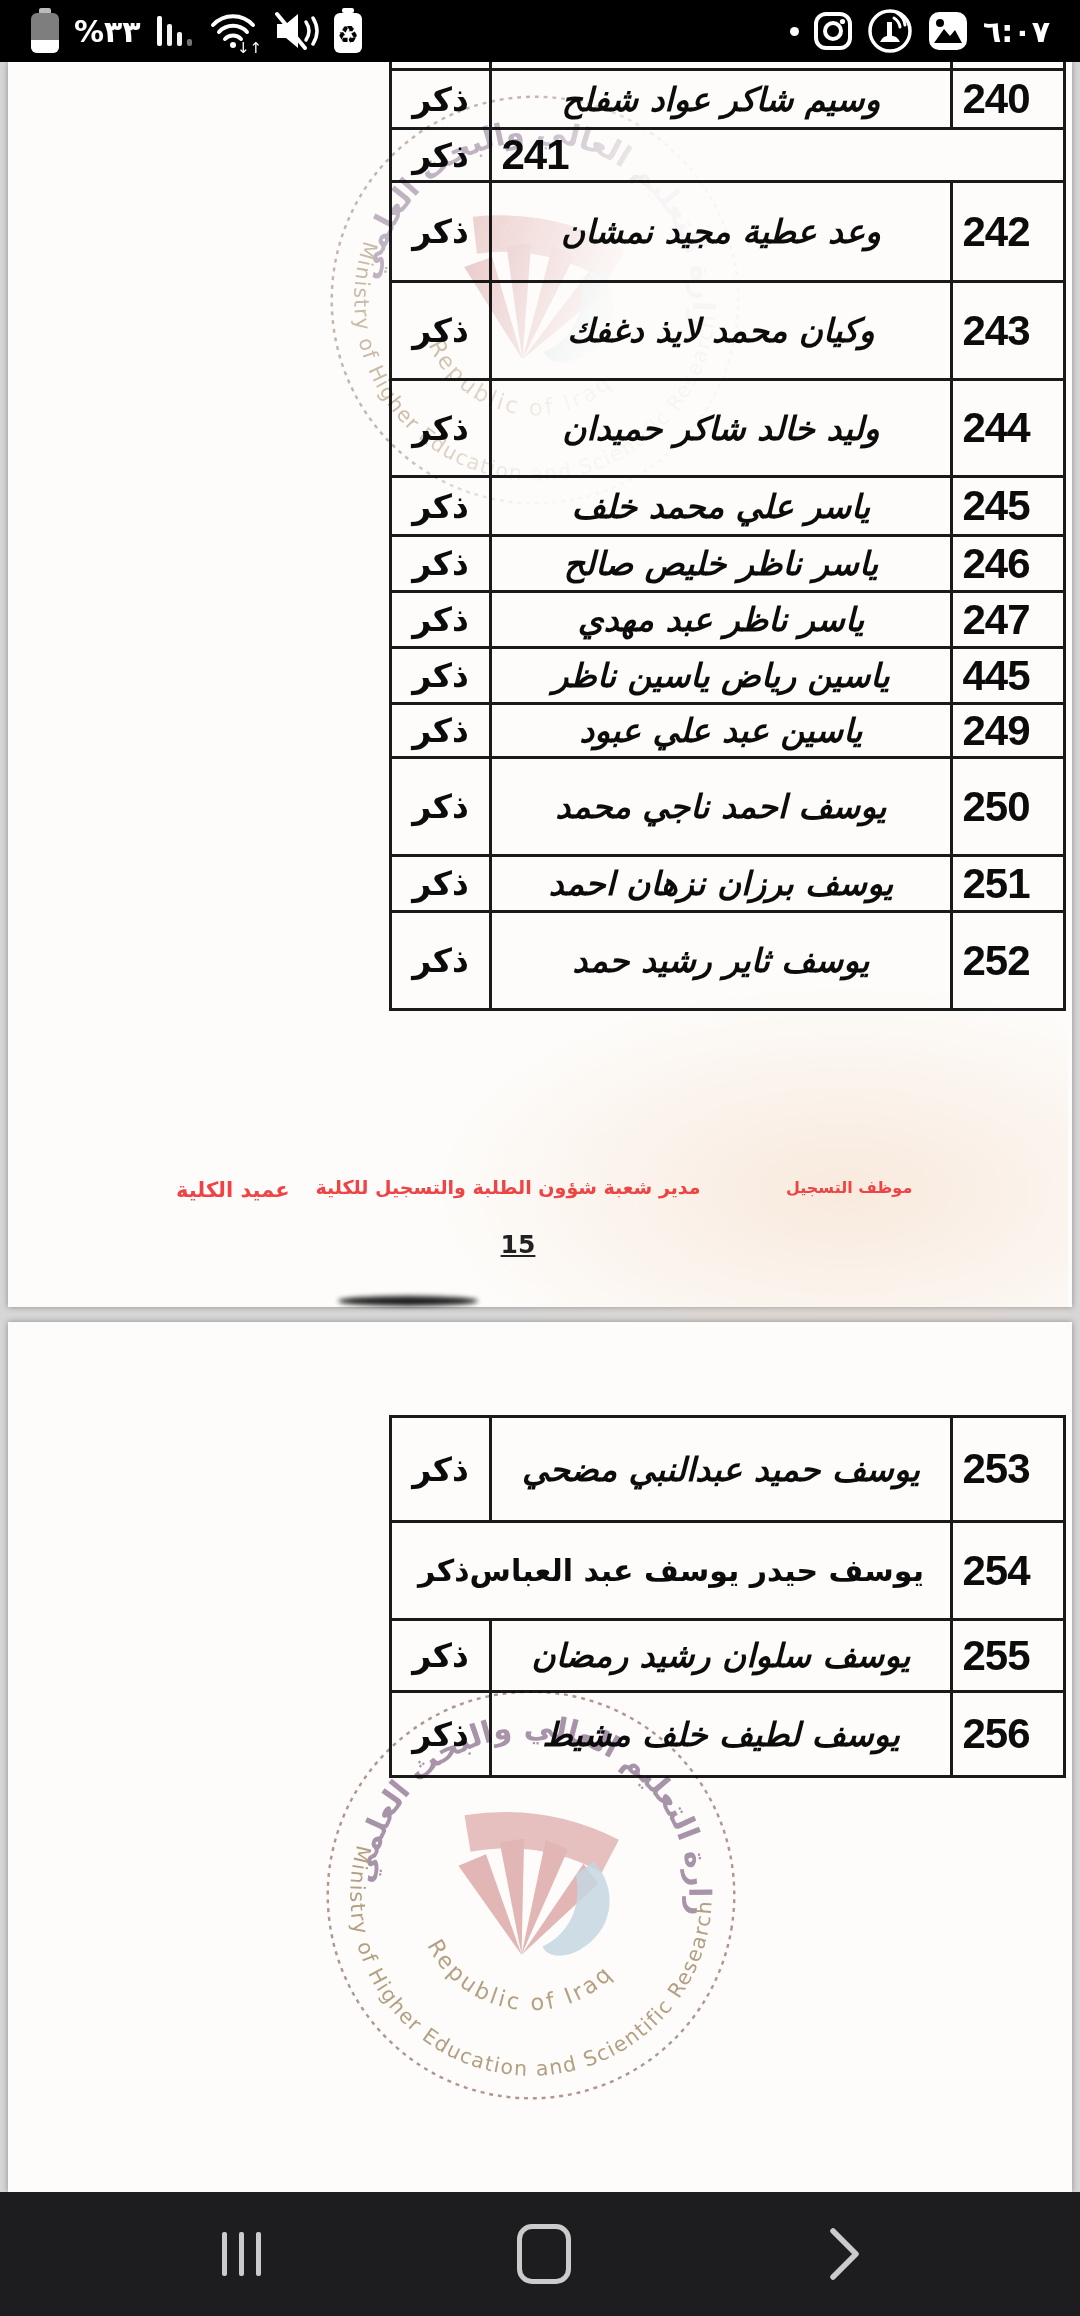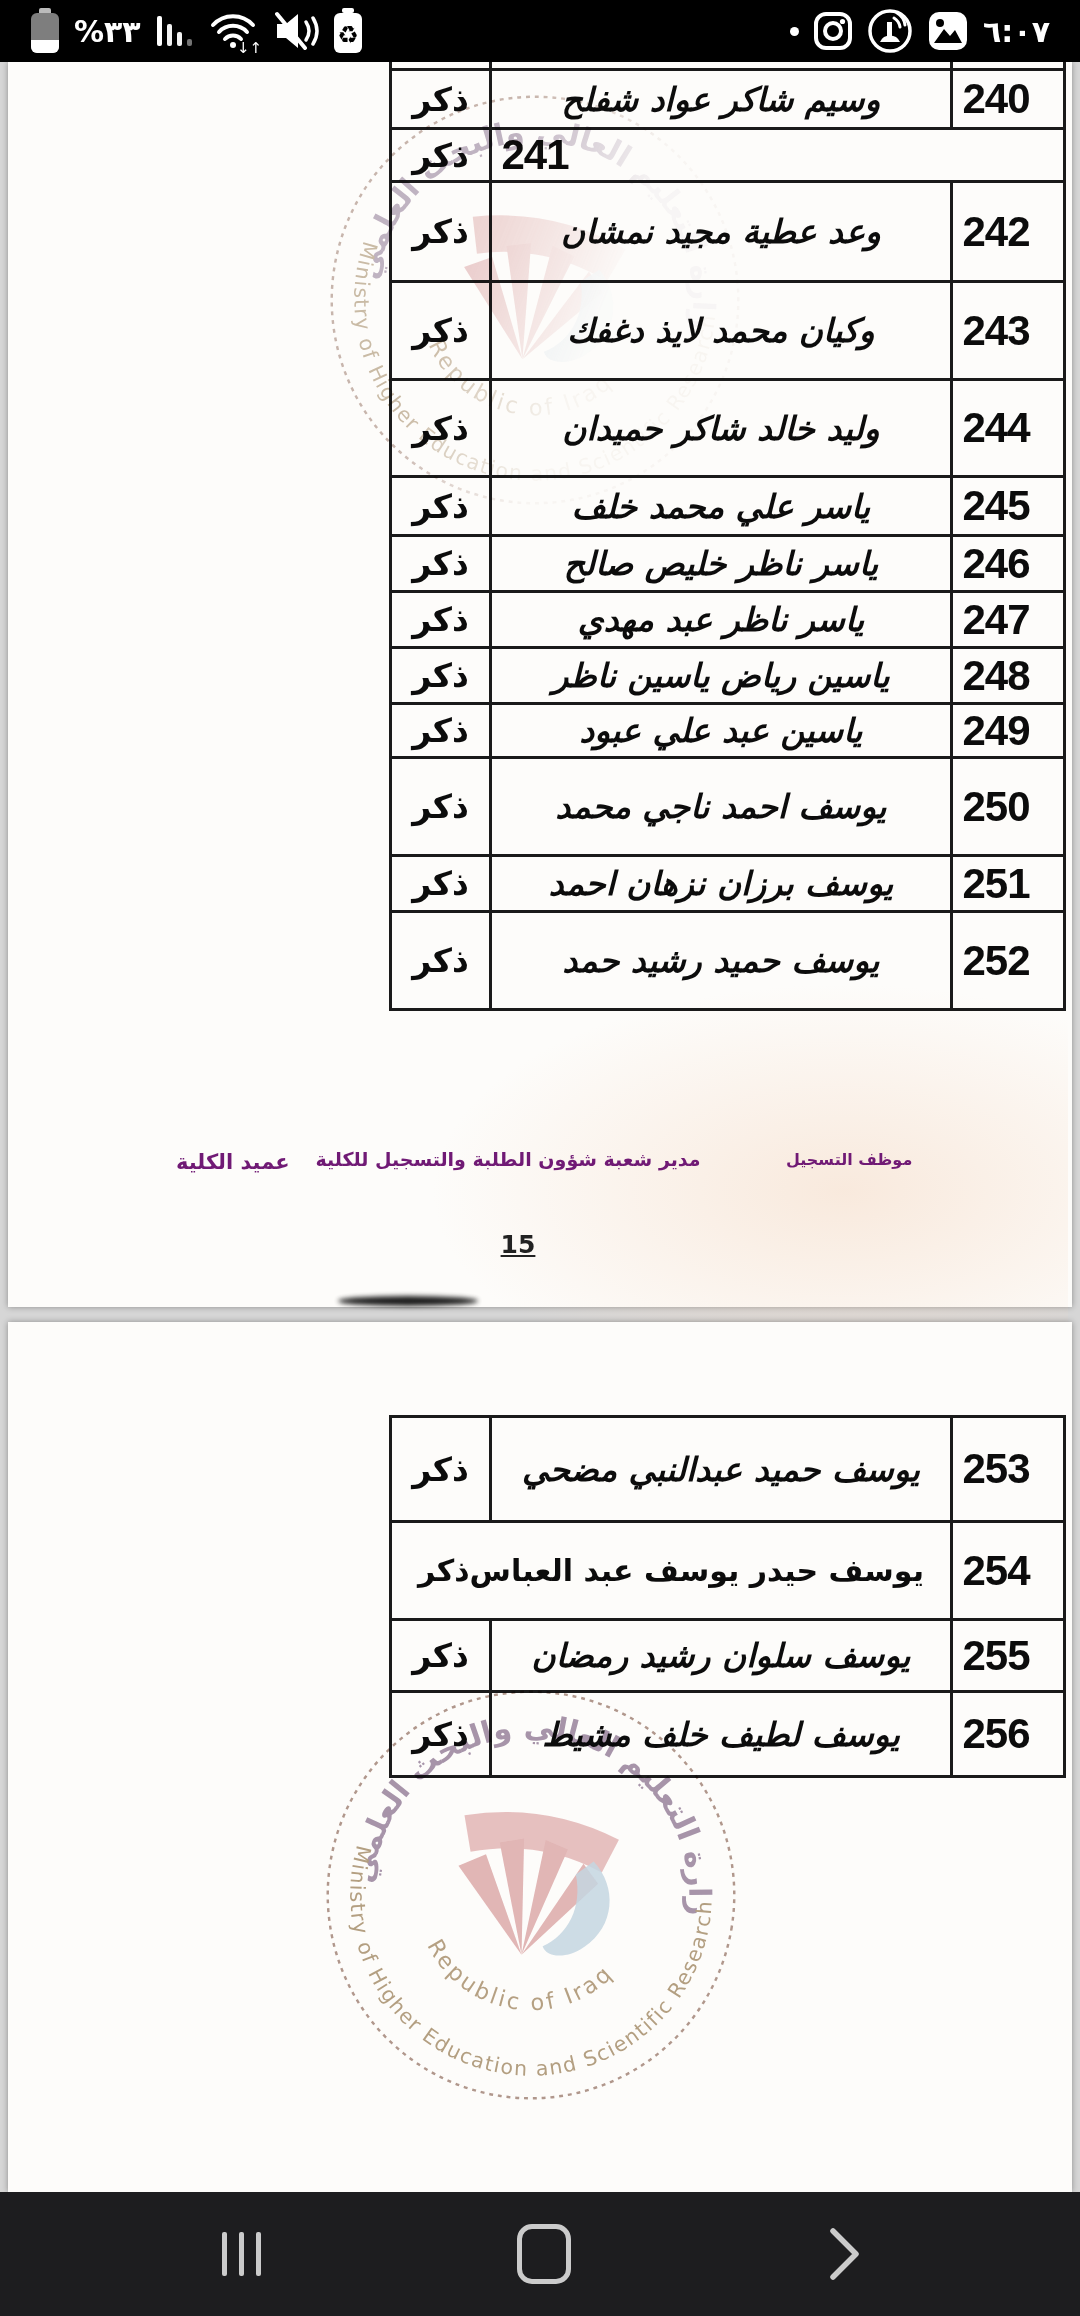--- a/index.html
+++ b/index.html
@@ -27,21 +27,21 @@
   #table1{top:0;border-top:none;}
   #table2{top:93px;}
   .trow{display:flex;border-top:3px solid #1a1a1a;box-sizing:border-box;align-items:stretch;}
   .trow.first{border-top:none;}
   .cell{box-sizing:border-box;display:flex;align-items:center;justify-content:center;color:#0c0c0c;overflow:visible;}
   .cell.gender{width:100px;border-right:3px solid #1a1a1a;font-size:33px;font-weight:bold;}
   .cell.name{width:461px;border-right:3px solid #1a1a1a;font-size:33px;font-weight:bold;font-style:italic;}
   .cell.num{width:86px;font-size:42px;font-weight:bold;font-family:"Liberation Sans","DejaVu Sans",sans-serif;letter-spacing:-1px;}
   .cell.mergedcell{width:561px;border-right:3px solid #1a1a1a;font-size:30px;font-weight:bold;white-space:nowrap;}
   
-  .flabel{position:absolute;font-weight:bold;color:#701a75;white-space:nowrap;}
+  .flabel{position:absolute;font-weight:bold;color:#ef4444;white-space:nowrap;margin-top:28px;}
   .f-right{left:778px;top:1088px;font-size:16px;}
   .f-center{left:300px;top:1086px;width:400px;text-align:center;font-size:19px;}
   .f-left{left:168px;top:1088px;font-size:21px;}
   .pagenum{position:absolute;left:480px;top:1168px;width:60px;text-align:center;font-size:25px;font-weight:bold;color:#222;text-decoration:underline;}
   .smudge{position:absolute;left:330px;top:1234px;width:140px;height:10px;background:#0a0a0a;
           border-radius:50%;filter:blur(2.5px);opacity:.92;}
   
   .stamp{position:absolute;mix-blend-mode:multiply;pointer-events:none;}
   #stamp1{left:312px;top:23px;opacity:.6;transform:rotate(12deg);
           -webkit-mask-image:linear-gradient(100deg,#000 34%,rgba(0,0,0,.1) 63%);
@@ -214,21 +214,21 @@
           </div>
       </div>
       <div class="trow" style="height:56px">
         <div class="cell gender" dir="rtl">
             <span>ذكر</span>
           </div>
         <div class="cell name" dir="rtl">
             <span>ياسين رياض ياسين ناظر</span>
           </div>
         <div class="cell num">
-            <span>248</span>
+            <span>445</span>
           </div>
       </div>
       <div class="trow" style="height:54px">
         <div class="cell gender" dir="rtl">
             <span>ذكر</span>
           </div>
         <div class="cell name" dir="rtl">
             <span>ياسين عبد علي عبود</span>
           </div>
         <div class="cell num">
@@ -255,21 +255,21 @@
           </div>
         <div class="cell num">
             <span>251</span>
           </div>
       </div>
       <div class="trow" style="height:98px">
         <div class="cell gender" dir="rtl">
             <span>ذكر</span>
           </div>
         <div class="cell name" dir="rtl">
-            <span>يوسف حميد رشيد حمد</span>
+            <span>يوسف ثاير رشيد حمد</span>
           </div>
         <div class="cell num">
             <span>252</span>
           </div>
       </div>
     </div>
 
     <svg class="stamp" id="stamp1" viewBox="-220 -220 440 440" width="430" height="430">
       <circle r="208" fill="none" stroke="#a5877b" stroke-width="2.5" stroke-dasharray="4 5"></circle>
       <path id="arcT1" d="M -162 0 A 162 162 0 1 1 162 0" fill="none"></path>

